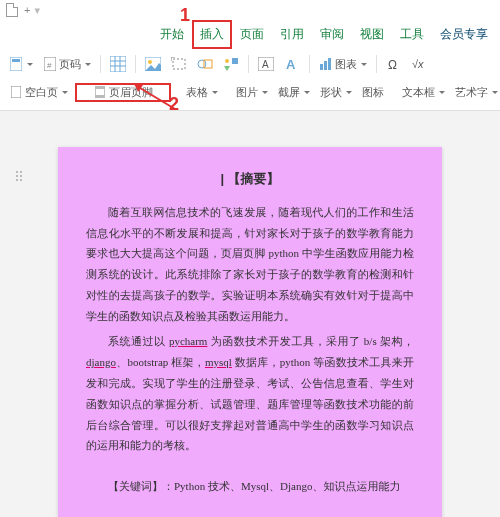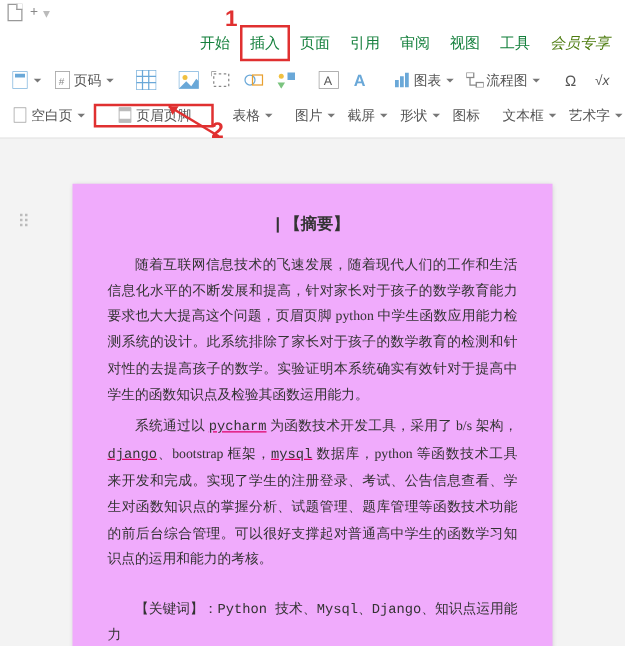--- a/index.html
+++ b/index.html
@@ -3,39 +3,39 @@
 <meta charset="utf-8">
 <style>
   * { box-sizing: border-box; margin: 0; padding: 0; }
   body { font-family: "Microsoft YaHei", Arial, sans-serif; font-size: 11px; background: #fff; color: #333; width: 500px; }
   .titlebar { height: 20px; display: flex; align-items: center; padding: 0 6px; background: #fff; font-size: 11px; color: #888; }
   .titlebar .icon { width: 12px; height: 14px; border: 1px solid #999; margin-right: 6px; position: relative; }
   .titlebar .icon::after { content: ""; position: absolute; top: -1px; right: -1px; width: 4px; height: 4px; border-left: 1px solid #999; border-bottom: 1px solid #999; background: #fff; }
   .menubar { display: flex; align-items: center; padding: 0 4px; height: 28px; background: #fff; }
   .menubar .spacer { flex: 1; }
   .menu-item { padding: 4px 8px; font-size: 12px; color: #15803d; cursor: pointer; }
-  .menu-item.member { color: #4d7c0f; font-style: italic; }
+  .menu-item.member { color: #0c4a6e; }
   .menu-annot { position: relative; border: 2px solid #e03030; padding: 4px 6px; }
   .annot-num { position: absolute; color: #e03030; font-weight: bold; font-size: 18px; line-height: 1; }
   .toolbar { background: #fff; border-bottom: 1px solid #e0e0e0; padding: 4px 6px 6px; }
   .tool-row { display: flex; align-items: center; gap: 4px; flex-wrap: nowrap; height: 24px; }
   .tool-row + .tool-row { margin-top: 4px; text-align: center; }
   .tool-btn { display: inline-flex; align-items: center; gap: 2px; padding: 1px 3px; font-size: 11px; color: #555; white-space: nowrap; cursor: pointer; }
   .tool-btn .ic { width: 14px; height: 14px; display: inline-flex; align-items: center; justify-content: center; }
   .dd::after { content: ""; border-top: 3px solid #777; border-left: 3px solid transparent; border-right: 3px solid transparent; margin-left: 2px; }
   .sep { width: 1px; height: 18px; background: #e0e0e0; margin: 0 2px; }
   .hf-annot { border: 2px solid #e03030; padding: 0 16px; position: relative; }
   .workspace { background: #f3f3f3; padding: 36px 12px 12px; min-height: 420px; position: relative; }
   .handle { position: absolute; left: 16px; top: 60px; width: 10px; height: 10px; display: grid; grid-template-columns: repeat(2, 2px); grid-template-rows: repeat(3, 2px); gap: 2px; }
   .handle span { background: #bbb; }
   .page { background: #f0abfc; box-shadow: 0 1px 4px rgba(0,0,0,0.15); margin: 0 auto; width: 384px; padding: 20px 28px 30px; font-family: "SimSun", serif; font-size: 11px; color: #333; line-height: 1.9; }
   .doc-title { text-align: center; font-weight: bold; font-size: 13px; margin-bottom: 10px; font-family: "SimHei", sans-serif; }
   .page p { text-indent: 2em; text-align: justify; margin-bottom: 4px; }
-  .kw { text-decoration: underline; text-decoration-color: #d06; font-family: Liberation Mono, monospace; }
-  .keywords { text-indent: 2em; margin-top: 20px; font-family: Liberation Mono, monospace; }
+  .kw { text-decoration: underline; text-decoration-color: #d06; }
+  .keywords { text-indent: 2em; margin-top: 20px; }
   svg { display: block; }
   .arrow-svg { position: absolute; pointer-events: none; }
 </style>
 </head>
 <body>
 
 <div class="titlebar">
   <span class="icon"></span>
   <span>+</span>
   <span style="margin-left:4px;color:#bbb">▾</span>
@@ -127,30 +127,20 @@
     <div class="sep"></div>
     <span class="tool-btn dd">
         <span class="ic">
           <svg width="14" height="12">
             <rect x="1" y="6" width="3" height="6" fill="#6aa8d8"></rect>
             <rect x="5" y="3" width="3" height="9" fill="#6aa8d8"></rect>
             <rect x="9" y="0" width="3" height="12" fill="#6aa8d8"></rect>
           </svg>
         </span>
         <span>图表</span>
-      </span>
-    <span class="tool-btn dd">
-        <span class="ic">
-          <svg width="14" height="12">
-            <rect x="0" y="0" width="6" height="4" fill="none" stroke="#888"></rect>
-            <rect x="8" y="8" width="6" height="4" fill="none" stroke="#888"></rect>
-            <path d="M3 4 L3 10 L8 10" stroke="#888" fill="none"></path>
-          </svg>
-        </span>
-        <span>流程图</span>
       </span>
     <div class="sep"></div>
     <span class="tool-btn">
         <svg width="16" height="14">
           <text x="2" y="12" font-size="12" fill="#555">Ω</text>
         </svg>
       </span>
     <span class="tool-btn">
         <svg width="18" height="14">
           <text x="0" y="11" font-size="11" font-style="italic" fill="#555">√x</text>

